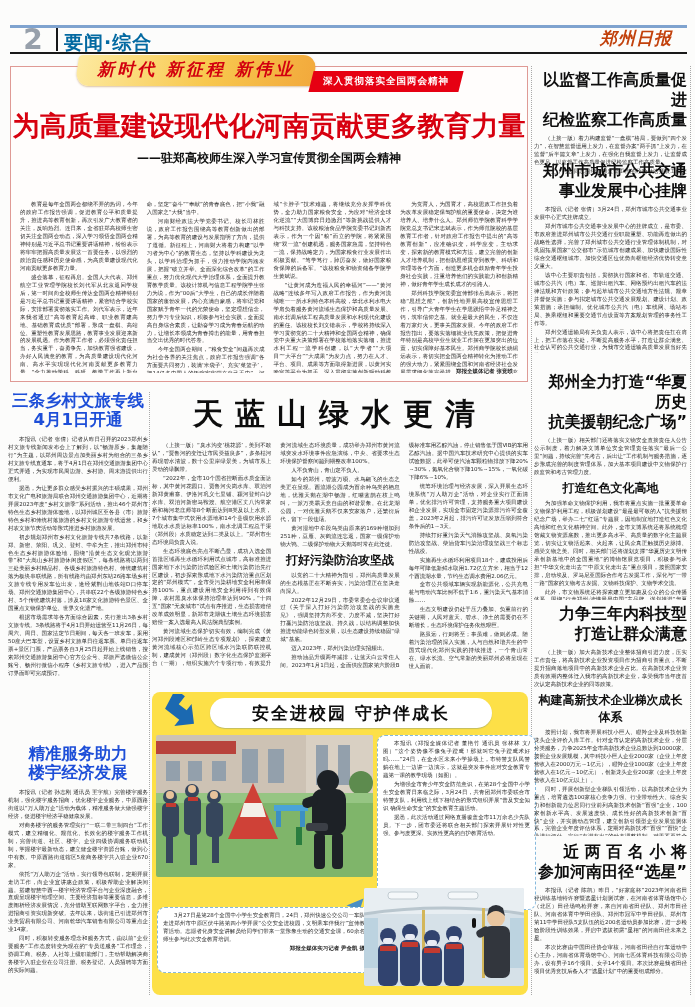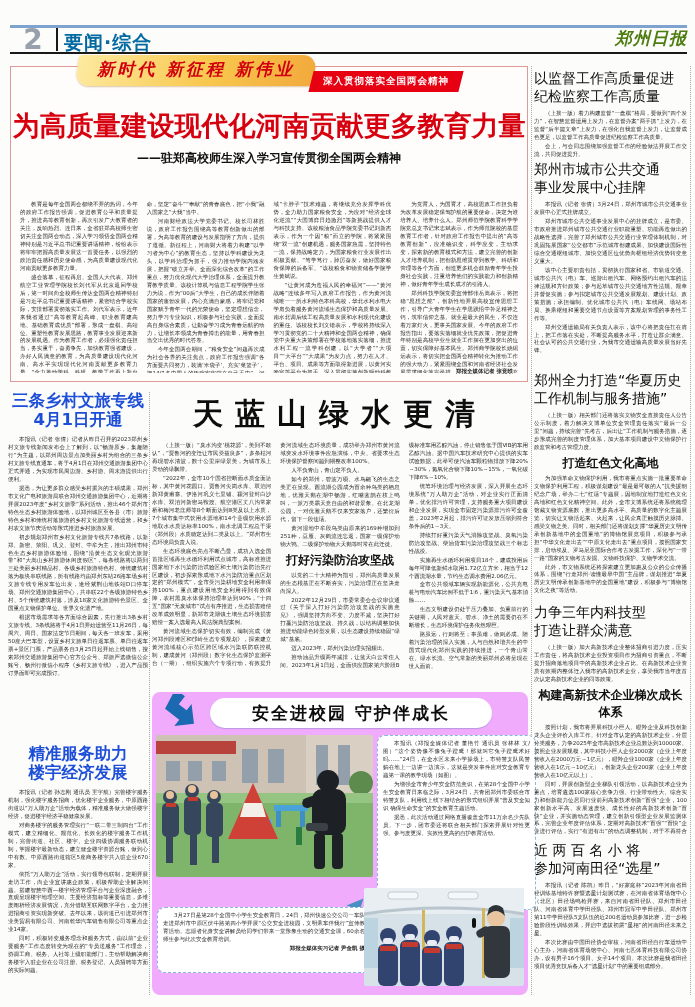--- a/index.html
+++ b/index.html
@@ -6,21 +6,21 @@
   .page{position:relative;width:695px;height:1007px;background:#fcfcfb;margin:0 auto;overflow:hidden;
         font-family:"DejaVu Sans","Liberation Sans",sans-serif;color:#1a1a1a;-webkit-text-size-adjust:none;}
   
   .blue-rule{position:absolute;left:10px;top:25px;width:677px;height:3px;background:#7fa3cf;}
   .page-num{position:absolute;left:14px;top:26px;width:38px;font-size:28px;line-height:28px;color:#97a0ab;text-align:center;font-weight:bold;}
   .num-div{position:absolute;left:56px;top:28px;width:2px;height:23px;background:#16181a;}
   .sec-title{position:absolute;left:64px;top:30px;font-size:19px;font-weight:bold;letter-spacing:1px;color:#0369a1;text-align:right;}
   .hdr-right{position:absolute;right:74px;top:31px;text-align:right;}
   .paper-en{font-size:7px;font-weight:bold;color:#222;letter-spacing:.5px;}
   .dateline{font-size:5.5px;color:#444;margin-top:2px;}
-  .paper-logo{position:absolute;right:8px;top:27px;font-size:17px;font-weight:bold;font-style:italic;color:#4d7c0f;letter-spacing:1px;font-family:Liberation Mono, monospace;}
+  .paper-logo{position:absolute;right:23px;top:27px;font-size:17px;font-weight:bold;font-style:italic;color:#c2410c;letter-spacing:1px;font-family:Liberation Mono, monospace;}
   .black-rule{position:absolute;left:10px;top:52px;width:677px;height:2px;background:#191919;}
   
   .vsep{position:absolute;border-left:1px dotted #a9a9a9;}
   
   .lead-box{position:absolute;left:10px;top:66px;width:516px;height:314px;border:1px solid #df9a95;background:#fffdfc;}
   .banner{position:absolute;left:0;right:0;top:-12px;display:flex;justify-content:center;align-items:flex-start;}
   .banner-gold{background:linear-gradient(100deg,#fdeaa0 0%,#f8c84e 55%,#f2a93c 100%);transform:skewX(-8deg);
     border-radius:4px 14px 4px 14px;padding:3px 20px 5px 20px;box-shadow:0 1px 2px rgba(150,90,0,.35);}
   .banner-gold span{display:inline-block;transform:skewX(8deg);font-size:17px;font-weight:bold;font-style:italic;color:#d2000f;letter-spacing:3px;}
   .banner-tag{background:#e60012;color:#fff;font-size:9.5px;font-weight:bold;padding:4px 12px;transform:skewX(-14deg);margin-left:-4px;margin-top:16px;}
@@ -33,33 +33,33 @@
   .para{margin:0 0 1px 0;font-size:5.5px;line-height:1.45;text-align:justify;text-indent:2em;color:#2a2a2a;}
   .subhd{font-size:12px;font-weight:bold;text-align:center;margin:3px 0;color:#111;}
   
   .leftcol{position:absolute;left:8px;top:392px;width:140px;bottom:10px;}
   .sm-title{font-size:16.5px;font-weight:bold;text-align:center;line-height:1.15;color:#1d4ed8;}
   .sm-body{overflow:hidden;margin-top:6px;}
   
   .center-hl{position:absolute;left:152px;top:394px;width:376px;text-align:center;font-size:30px;font-weight:bold;letter-spacing:12px;color:#0d0d0d;}
   .center-body{position:absolute;left:152px;top:442px;width:376px;height:246px;column-count:3;column-gap:9px;overflow:hidden;}
   
-  .feature{position:absolute;left:152px;top:692px;width:376px;height:303px;background:#f0abfc;border-radius:8px;}
+  .feature{position:absolute;left:152px;top:692px;width:376px;height:303px;background:#fde047;border-radius:8px;}
   .f-arrow{position:absolute;left:6px;top:2px;}
   .f-pill{position:absolute;left:58px;right:36px;top:6px;height:30px;background:#fff;border-radius:16px;
           display:flex;align-items:center;justify-content:center;font-size:17px;font-weight:bold;letter-spacing:2px;color:#0d0d0d;box-shadow:0 1px 1px rgba(60,110,160,.3);}
   .photo{position:absolute;border-radius:2px;overflow:hidden;}
   .story-box{position:absolute;left:225px;top:43px;width:147px;height:165px;background:#fff;border:1px dashed #86b9dd;border-radius:8px;padding:4px 5px;overflow:hidden;}
   .cap-box{position:absolute;left:5px;top:215px;width:202px;height:56px;background:#fff;border:1px dashed #86b9dd;border-radius:8px;padding:4px 5px;overflow:hidden;}
   .cap-tail{position:absolute;left:196px;top:204px;width:0;height:0;border-left:14px solid transparent;border-bottom:12px solid #4a8fc4;transform:rotate(18deg);}
   .credit{font-size:5.5px;font-weight:bold;text-align:right;margin-top:1px;}
   
   .rightcol{position:absolute;left:534px;top:66px;width:153px;bottom:10px;}
   .r-art{position:absolute;left:0;width:153px;overflow:hidden;}
-  .r-title{font-size:14px;font-weight:normal;text-align:left;line-height:1.25;color:#0d0d0d;}
+  .r-title{font-size:16px;font-weight:bold;text-align:right;line-height:1.25;color:#0d0d0d;}
   .r-body{margin-top:5px;overflow:hidden;}
 </style>
 </head>
 <body>
 
 <div class="page">
 
   <div class="blue-rule"></div>
   <div class="page-num">2</div>
   <div class="num-div"></div>
@@ -277,21 +277,21 @@
           <p class="para">本报讯（记者 张倩）3月24日，郑州市城市公共交通事业发展中心正式挂牌成立。</p>
           <p class="para">郑州市城市公共交通事业发展中心的挂牌成立，是市委、市政府推进郑州城市公共交通行业职能重塑、功能再造做出的战略性选择，完善了郑州城市公共交通行业管理体制机制，对巩固拓展国家“公交都市”示范城市创建成果、加快建设国际性综合交通枢纽城市、加快交通区位优势向枢纽经济优势转变意义重大。</p>
           <p class="para">该中心主要职责包括，贯彻执行国家和省、市轨道交通、城市公共汽（电）车、巡游出租汽车、网络预约出租汽车的法律法规和方针政策；参与起草城市公共交通地方性法规、规章并督促实施；参与拟定城市公共交通发展规划、建设计划、政策措施；承担编制、优化城市公共汽（电）车线网、场站布局、换乘枢纽和重要交通节点设置等方案规划管理的事务性工作等。</p>
           <p class="para">郑州交通运输局有关负责人表示，该中心将把责任扛在肩上，把工作落在实处，不断提高服务水平，打造让群众满意、社会认可的公共交通行业，为我市交通运输高质量发展当好先锋。</p>
         </div>
     </div>
 
     <div class="r-art" style="top:306px;height:228px;">
       <div class="r-title">
         <div>郑州全力打造“华夏历史</div>
-        <div>工作机制与服务措施”</div>
+        <div>抗美援朝纪念广场”</div>
       </div>
       <div class="r-body">
           <p class="para">（上接一版）相关部门还将落实文物安全直接责任人公告公示制度，着力解决文博单位安全管理责任落实“最后一公里”问题，持续完善“先考古，后出让”工作机制与服务措施，逐步形成完善的制度管理体系，加大基本项目建设中文物保护行政监管和考古管理力度。</p>
           <div class="subhd">打造红色文化高地</div>
           <p class="para">为加强革命文物保护利用，我市将重点实施一批重要革命文物保护利用工程，积极谋划建设“最是最可敬的人”抗美援朝纪念广场，举办二七“红话”专题展，因地制宜地打造红色文化高地和红色文化精神空间。此外，全市文博系统还将系统梳理馆藏文物资源底数，推出更多高水平、高质量的数字化主题展览，切实让文物活起来、火起来，让民众真正触摸历史脉搏、感受文物之美。同时，相关部门还将谋划支撑“华夏历史文明传承创新基地中的全国重地”的博物馆展览项目，积极参与承担“中华文化走出去”“中原文化走出去”重点项目，按照国家安排，启动埃及、罗马尼亚国际合作考古发掘工作，深化与“一带一路”国家的文物考古发掘、文物科技保护、文物学术交流。</p>
           <p class="para">此外，市文物系统还将探索建立更加惠及公众的公众传播体系，围绕“行走郑州·读懂最早中国”主品牌，谋划推进“华夏历史文明传承创新基地中的全国重地”建设，积极参与“博物馆文化之夜”等活动。</p>
         </div>
     </div>
 
     <div class="r-art" style="top:538px;height:232px;">

